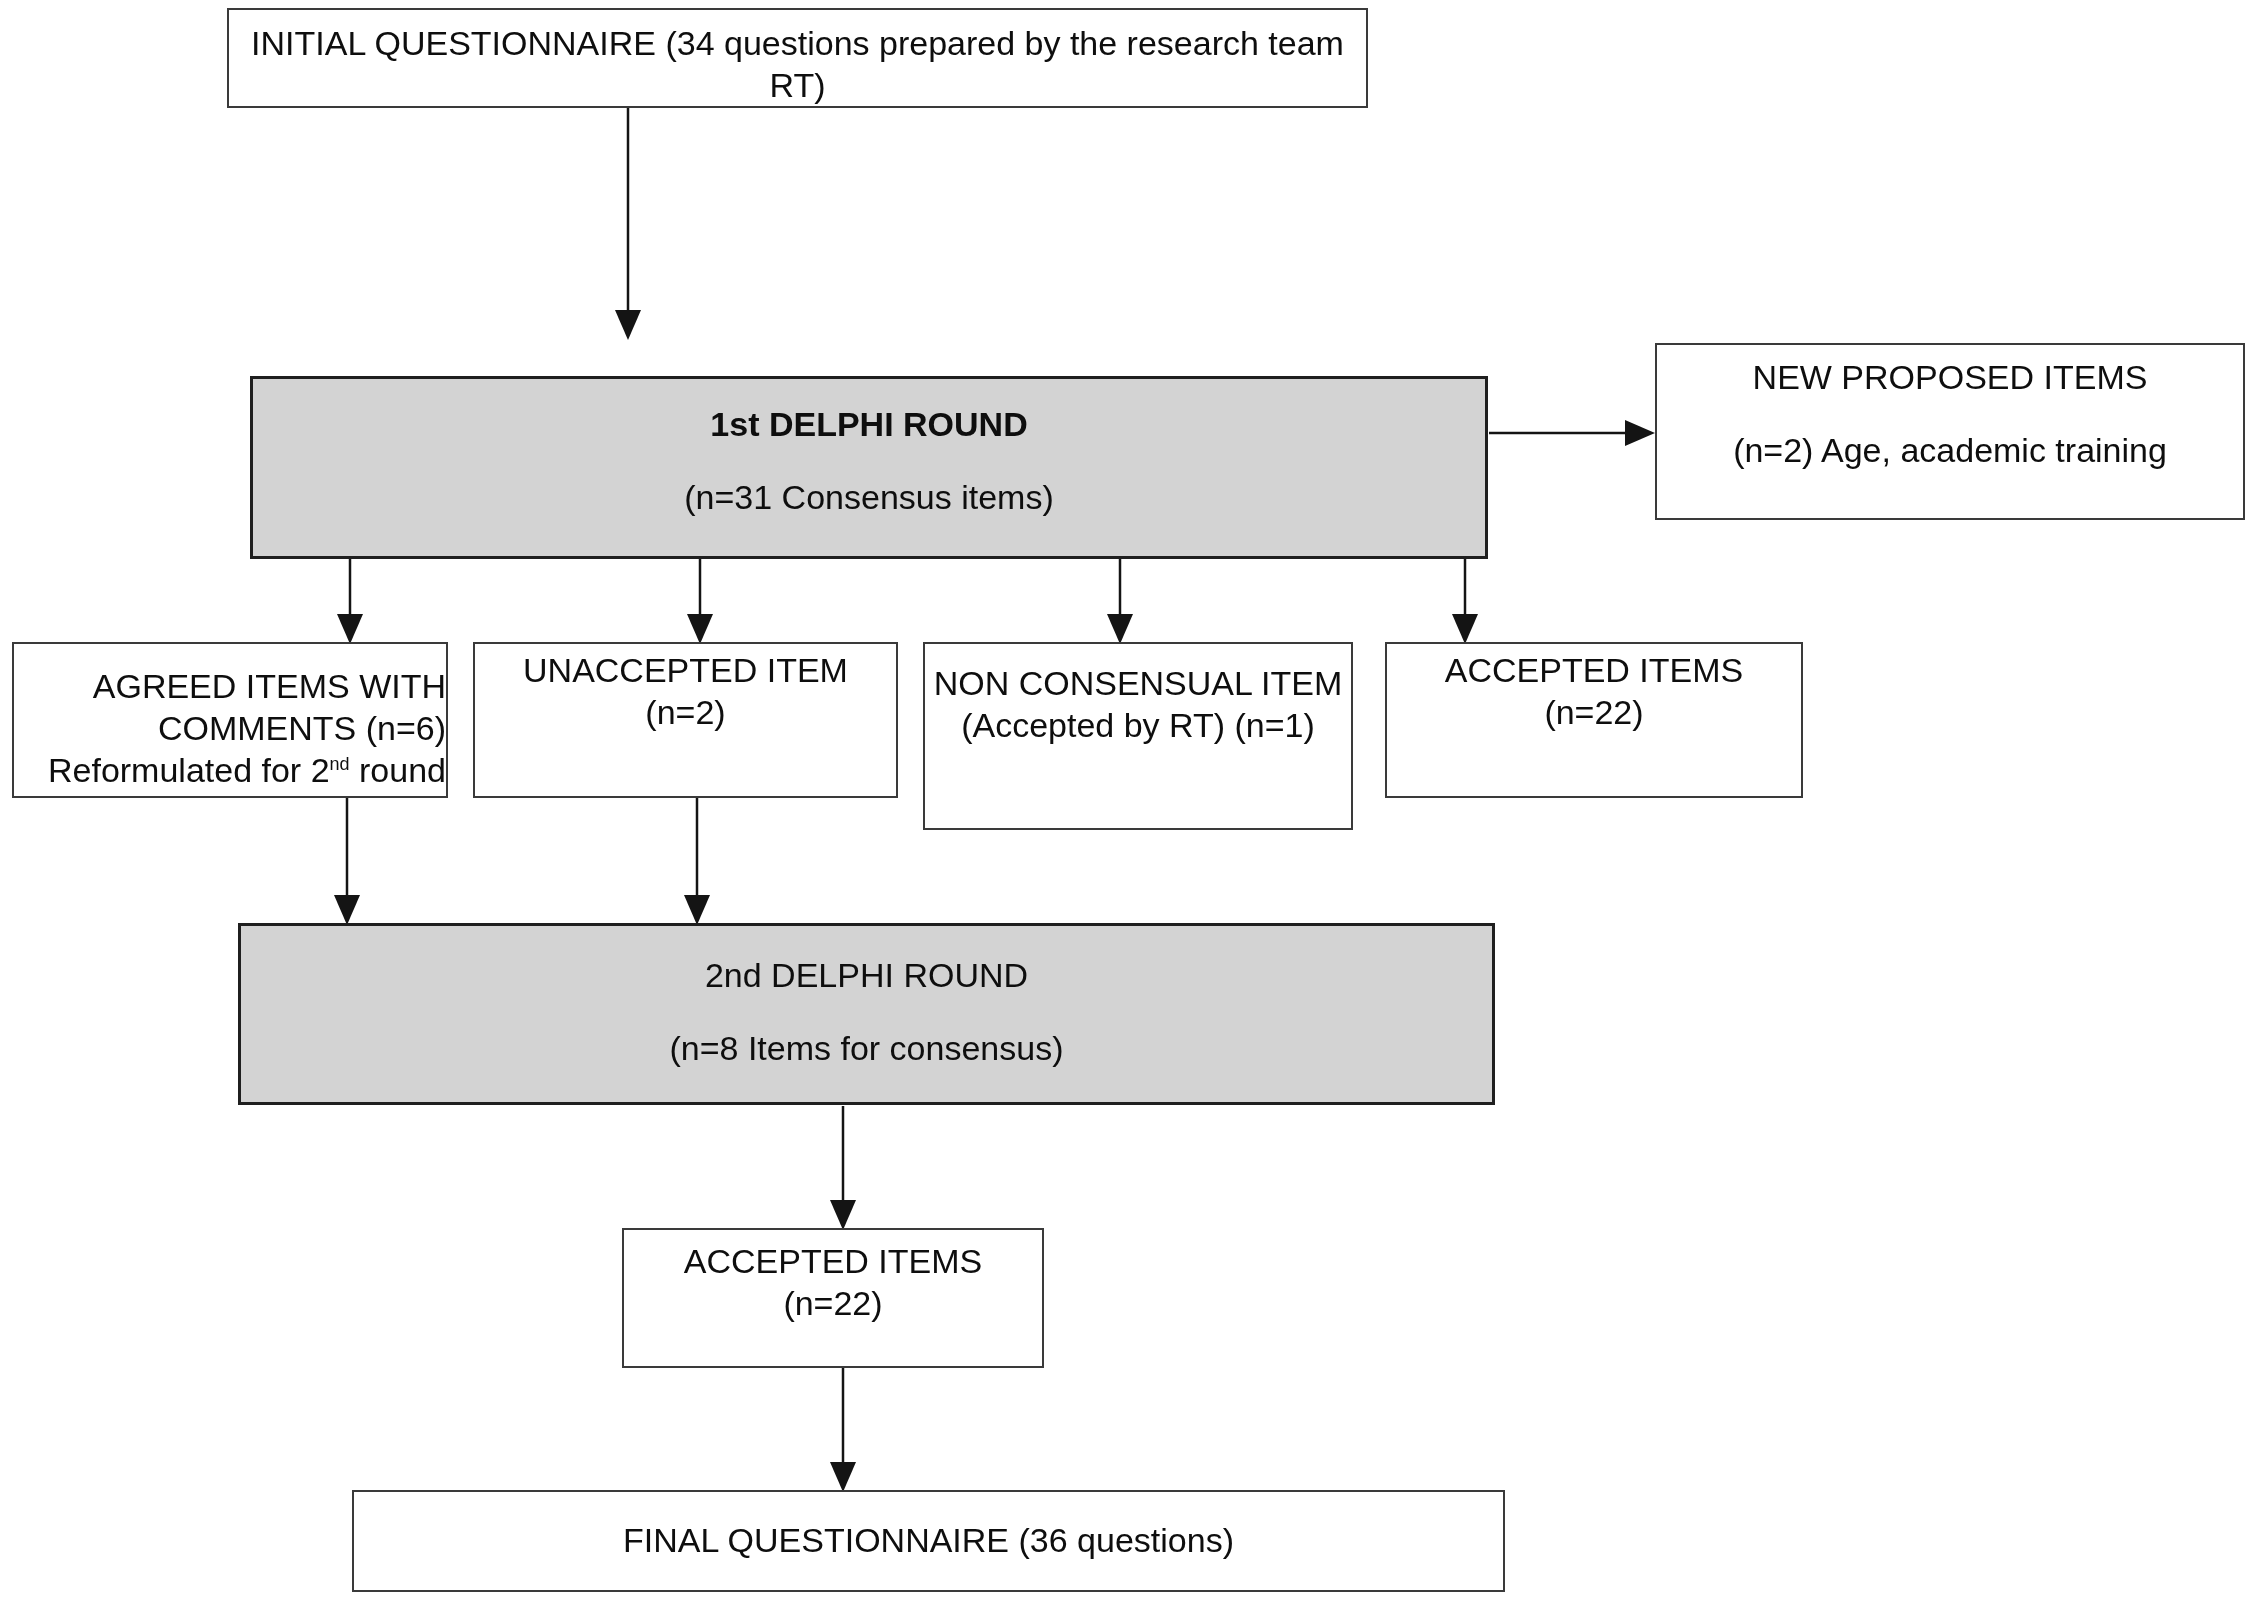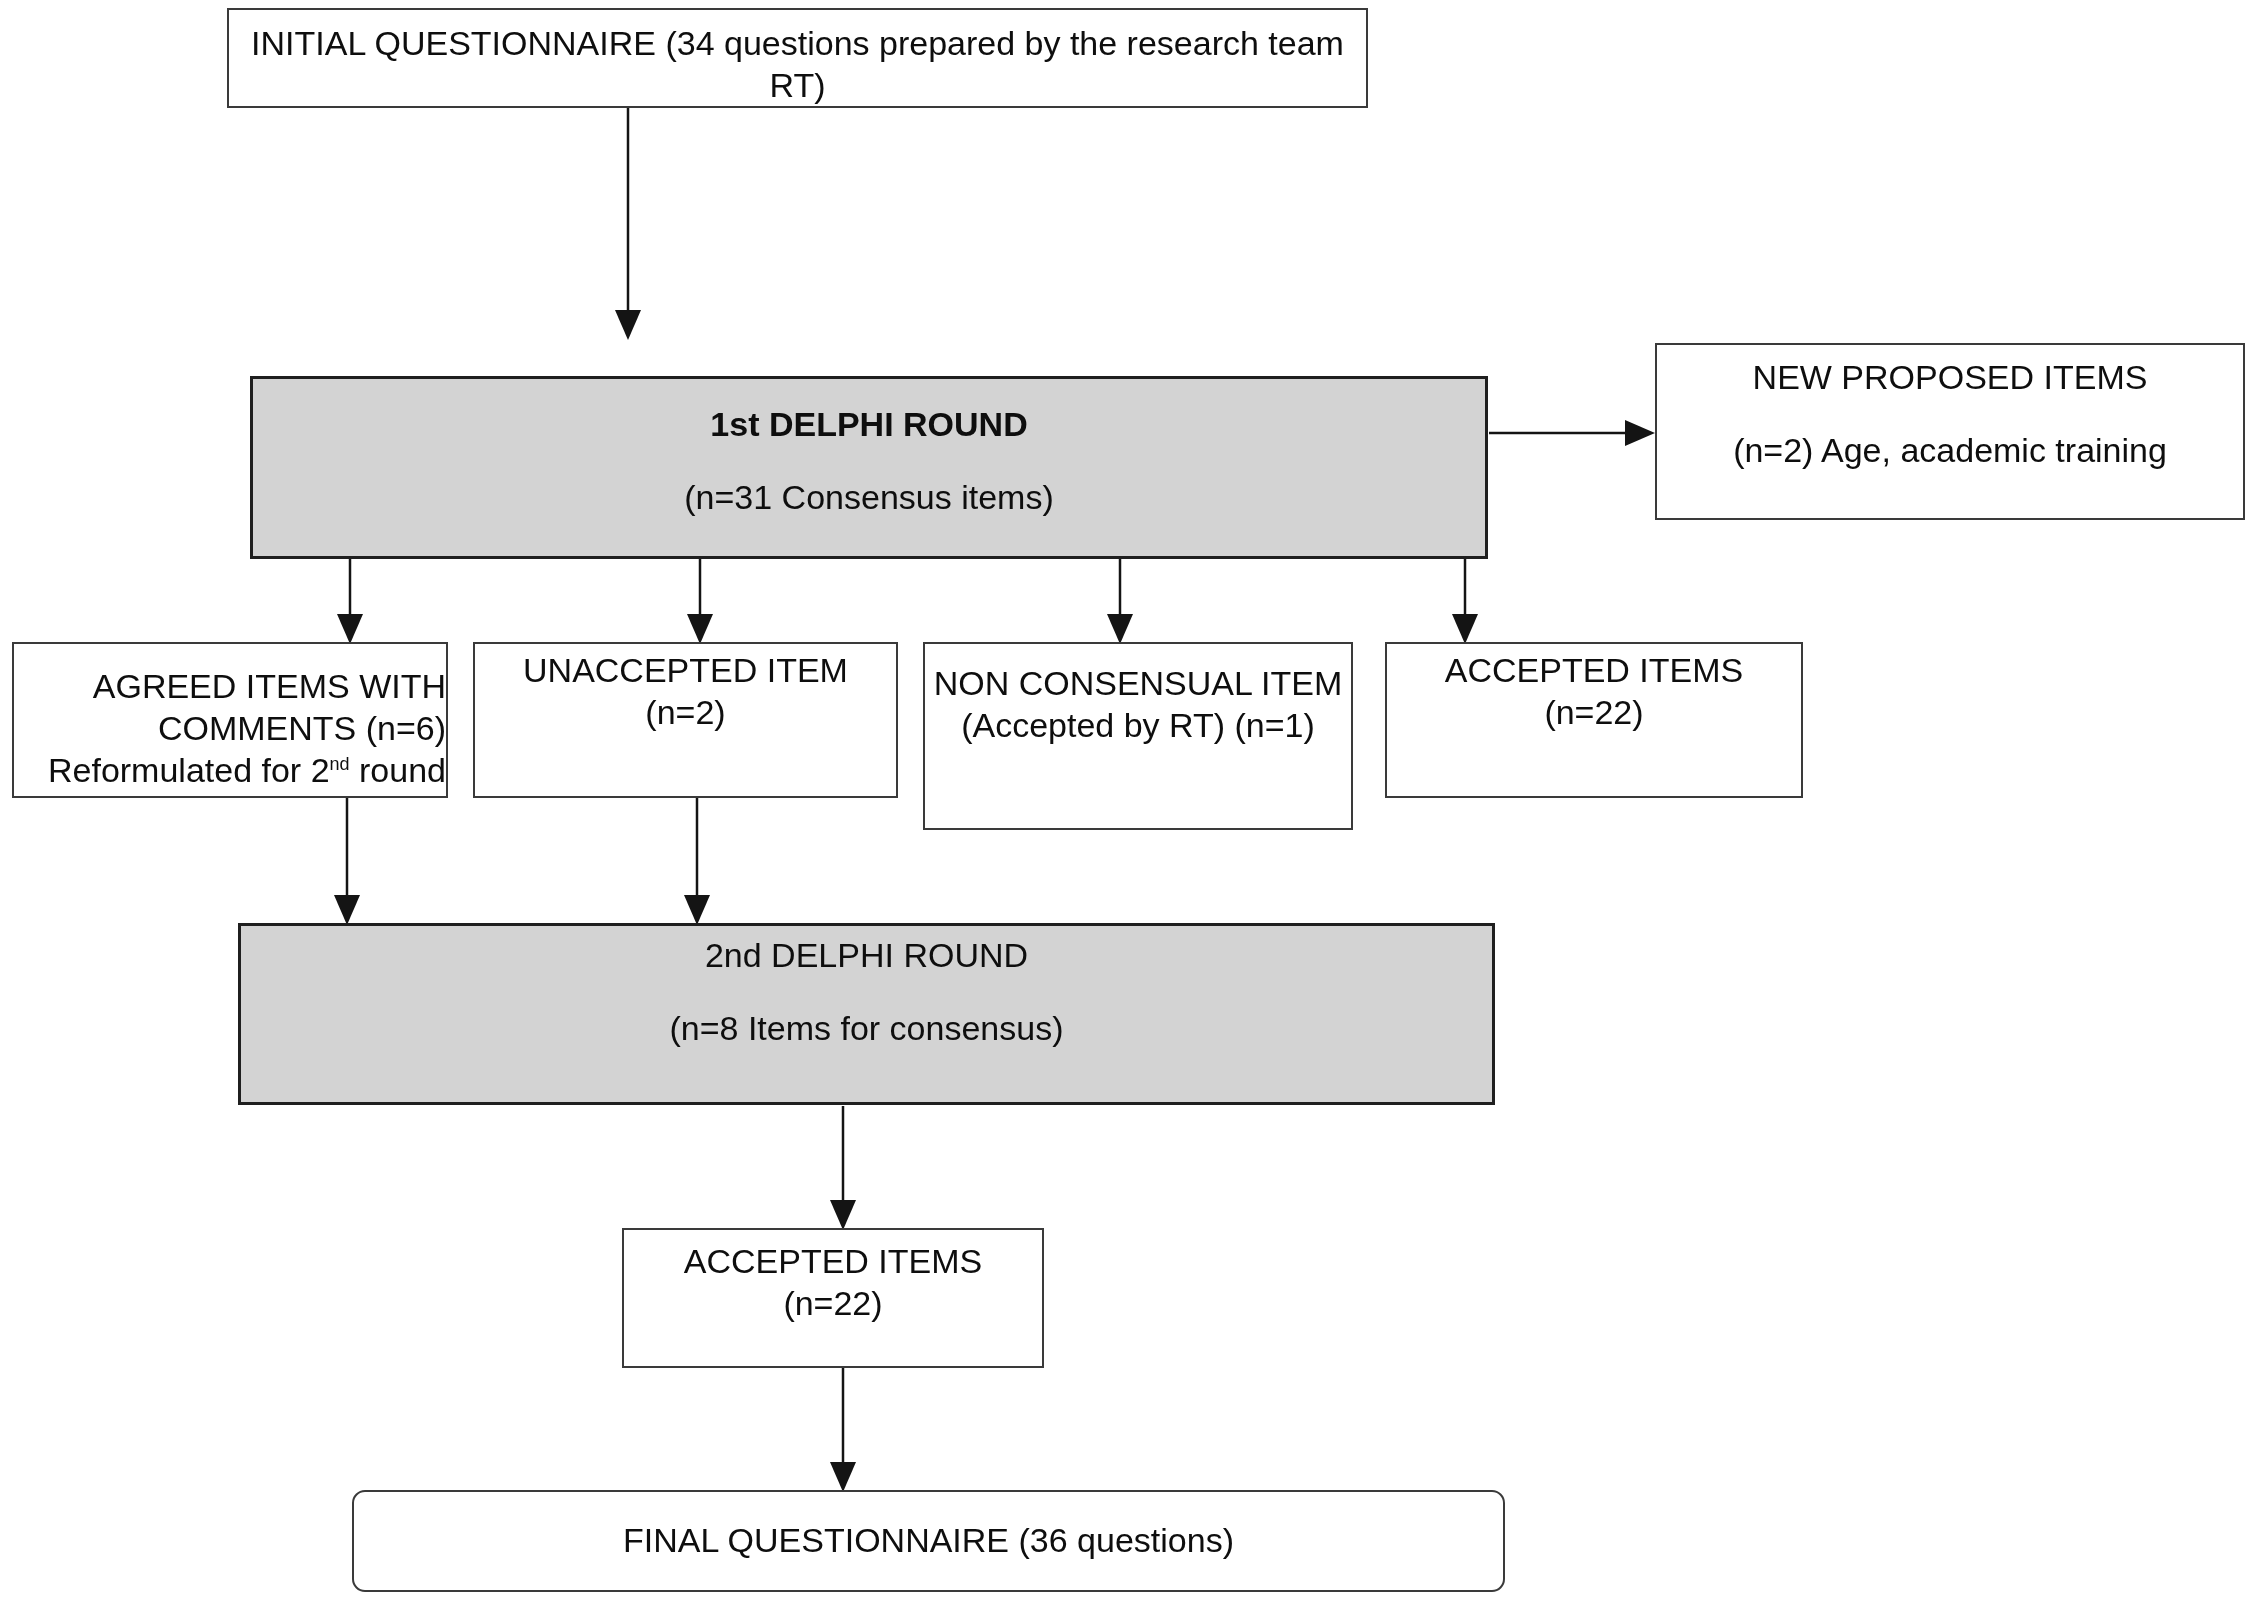--- a/index.html
+++ b/index.html
@@ -98,27 +98,27 @@
   <div class="box" style="left:923px; top:642px; width:430px; height:188px; padding-top:18px;">
     <div>NON CONSENSUAL ITEM</div>
     <div>(Accepted by RT) (n=1)</div>
   </div>
 
   <div class="box" style="left:1385px; top:642px; width:418px; height:156px; padding-top:5px;">
     <div>ACCEPTED ITEMS</div>
     <div>(n=22)</div>
   </div>
 
-  <div class="box box--gray" style="left:238px; top:923px; width:1257px; height:182px; padding-top:8px;">
+  <div class="box box--gray" style="left:238px; top:923px; width:1257px; height:182px; padding-top:28px;">
     <div>2nd DELPHI ROUND</div>
     <div class="gap-line">(n=8 Items for consensus)</div>
   </div>
 
   <div class="box" style="left:622px; top:1228px; width:422px; height:140px; padding-top:10px;">
     <div>ACCEPTED ITEMS</div>
     <div>(n=22)</div>
   </div>
 
-  <div class="box" style="left:352px; top:1490px; width:1153px; height:102px; padding-top:27px;border-radius:13px;">
+  <div class="box" style="left:352px; top:1490px; width:1153px; height:102px; padding-top:27px;">
     <div>FINAL QUESTIONNAIRE (36 questions)</div>
   </div>
 
 </div>
 
 </body></html>

